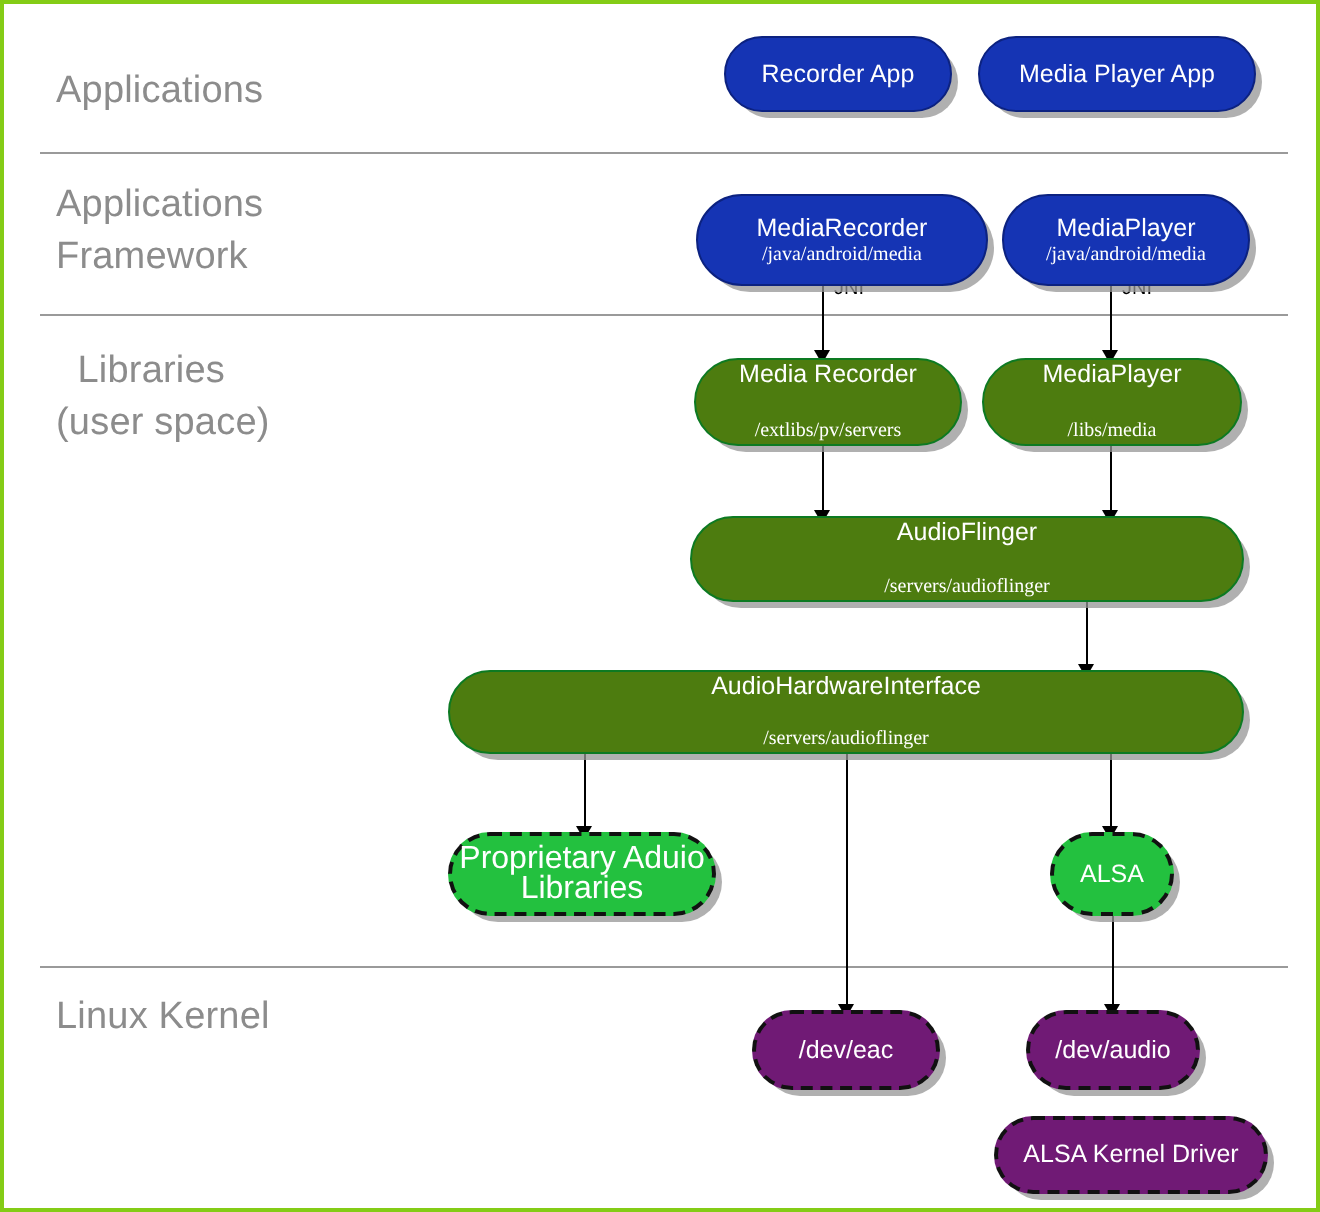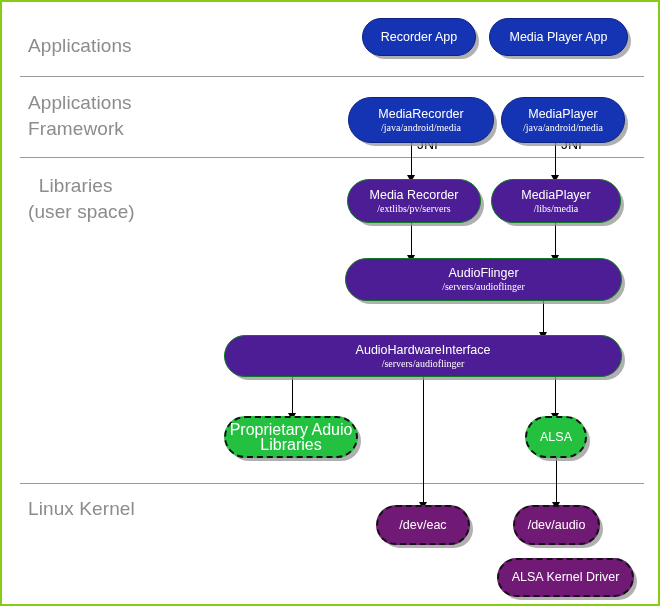--- a/index.html
+++ b/index.html
@@ -43,21 +43,21 @@
     position: absolute;
     width: 0;
     height: 0;
     border-left: 4px solid transparent;
     border-right: 4px solid transparent;
     border-top: 7px solid #000000;
   }
   .jni-label {
     position: absolute;
     color: #000000;
-    font-size: 14px;
+    font-size: 10px;
     line-height: 13px;
     white-space: nowrap;
   }
 
   
   .node {
     position: absolute;
     box-sizing: border-box;
     border-radius: 999px;
     display: flex;
@@ -82,22 +82,23 @@
   }
   .node.two-line-title .t1 {
     font-size: 16px;
     line-height: 15px;
   }
   .node-blue {
     background: #1534b4;
     border: 1px solid #0c2280;
   }
   .node-green {
-    background: #4c1d95;
+    background: #4d7c0f;
     border: 1px solid #0d7a22;
+    justify-content: space-between;
   }
   .node-green-dashed {
     background: #23c13f;
     border: 2px dashed #111111;
   }
   .node-red-dashed {
     background: #701a75;
     border: 2px dashed #111111;
   }
 </style>

